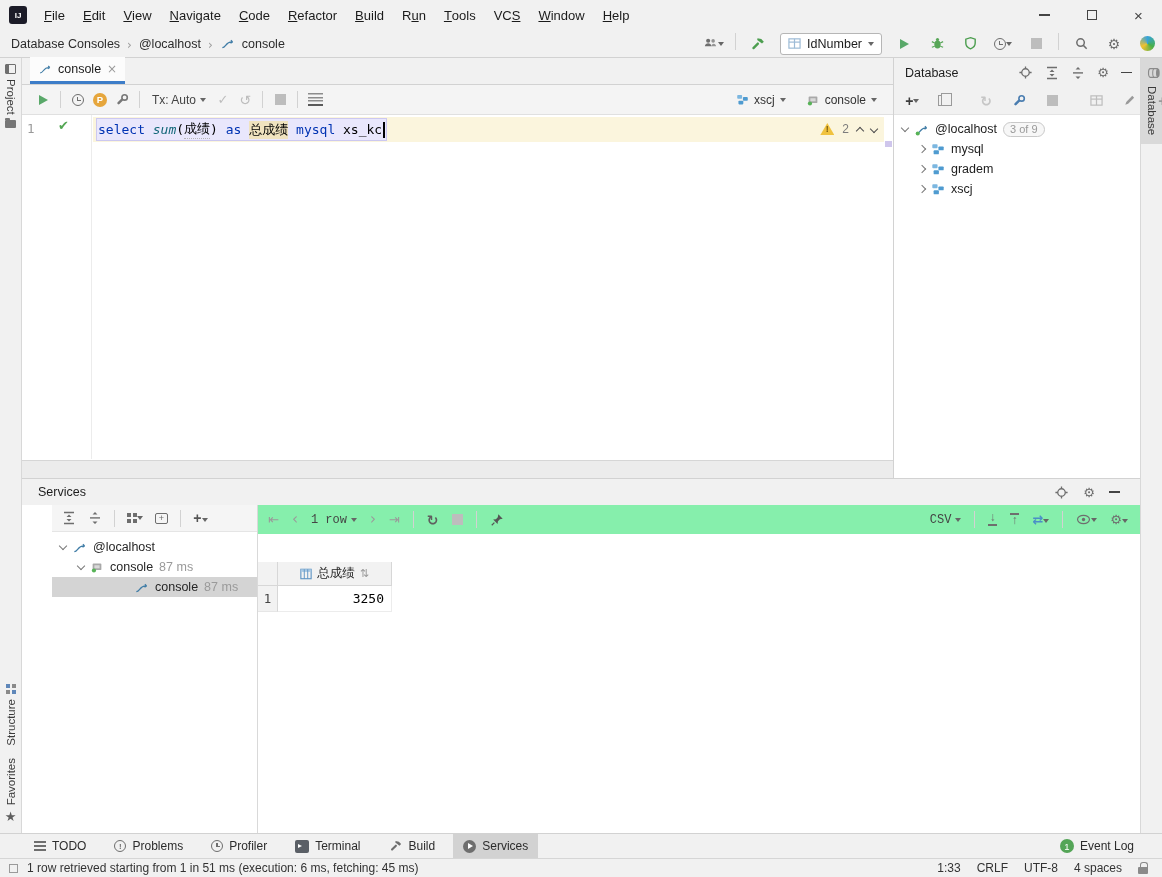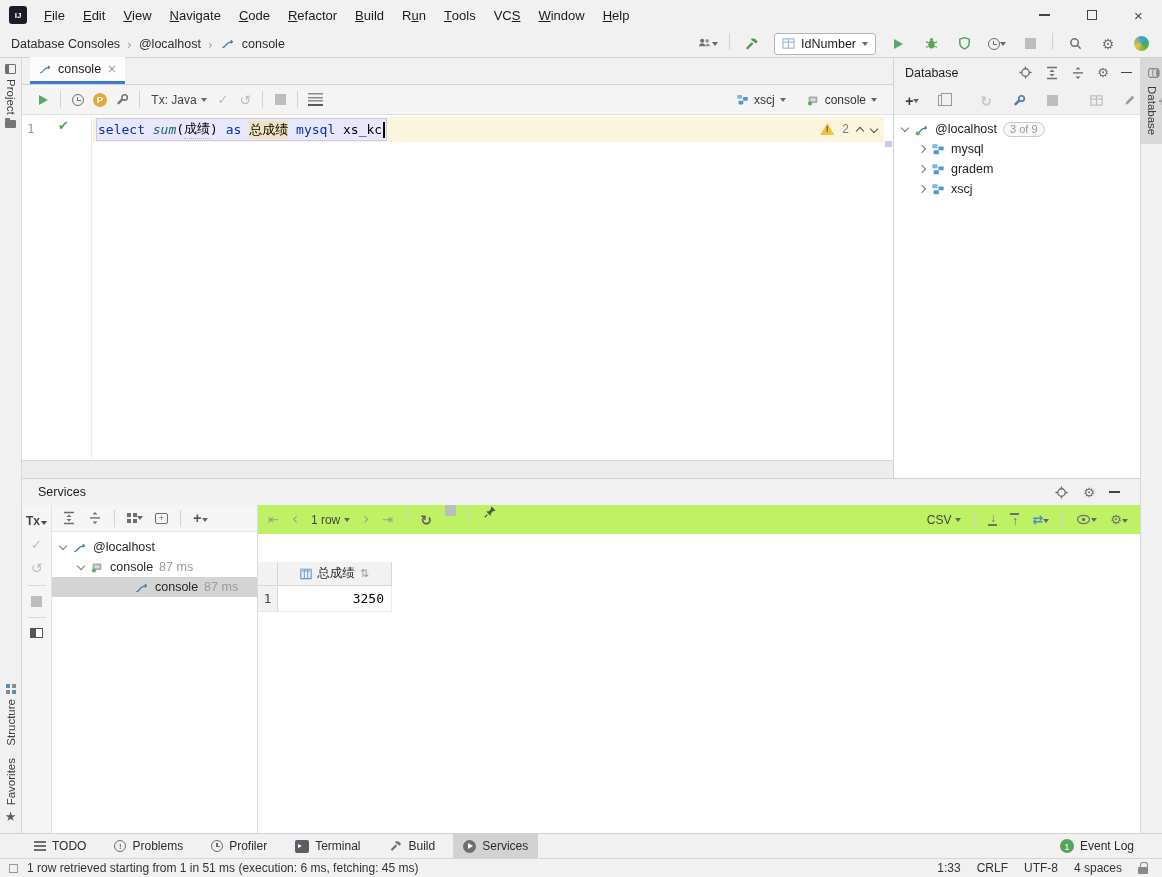--- a/index.html
+++ b/index.html
@@ -20,21 +20,21 @@
   .win-controls { position:absolute; right:0; top:0; height:30px; display:flex; }
   .win-btn { width:47px; height:30px; display:flex; align-items:center; justify-content:center; color:#444; }
   .i-min { width:11px; height:1.5px; background:#444; }
   .i-max { width:10px; height:10px; border:1.4px solid #444; }
   .i-close { font-size:15px; line-height:1; }
 
   
   .navbar { position:absolute; top:30px; left:0; right:0; height:28px; background:#f1f1f1; border-bottom:1px solid #d2d2d2; display:flex; align-items:center; }
   .crumbs { display:flex; align-items:flex-end; padding-left:11px; gap:7px; font-size:12.5px; color:#2c2c2c; }
   .crumb-sep { color:#9a9a9a; font-size:12px; }
-  .nav-right { margin-left:auto; display:flex; gap:11px; padding-right:10px; }
+  .nav-right { margin-left:auto; display:flex; gap:11px; padding-right:4px; }
   .run-combo { height:22px; border:1px solid #b6b6b6; border-radius:3px; background:#fff; display:flex; align-items:center; padding:0 7px; gap:6px; }
   .run-combo .lbl { font-size:12.5px; color:#1d1d1d; }
   .vdiv { width:1px; height:17px; background:#d2d2d2; }
 
   
   .dd { width:0; height:0; border:3.5px solid transparent; border-top:4.5px solid #666; margin-top:4px; }
   .tchev { display:inline-block; width:6px; height:6px; border-right:1.4px solid #787878; border-bottom:1.4px solid #787878; transform:rotate(-45deg); }
   .tchev.open { transform:rotate(45deg); margin-top:-3px; }
   .navchev-up { display:inline-block; width:6px; height:6px; border-right:1.5px solid #4e4e4e; border-bottom:1.5px solid #4e4e4e; transform:rotate(-135deg); margin-top:4px;}
   .navchev-dn { display:inline-block; width:6px; height:6px; border-right:1.5px solid #4e4e4e; border-bottom:1.5px solid #4e4e4e; transform:rotate(45deg); }
@@ -101,21 +101,21 @@
   .hline { width:18px; height:1px; background:#d9d9d9; }
   .svctree { position:absolute; left:30px; top:26px; bottom:0; width:206px; background:#fff; border-right:1px solid #d9d9d9; }
   .svctoolbar { height:27px; background:#f5f5f5; border-bottom:1px solid #e5e5e5; display:flex; align-items:center; gap:12px; padding-left:10px; }
   .strow { height:20px; display:flex; align-items:center; gap:6px; font-size:12.5px; }
   .strow.sel { background:#d4d4d4; }
   .time { color:#9a9a9a; }
   .svccontent { position:absolute; left:236px; top:26px; right:0; bottom:0; background:#fff; }
   .rtabs { height:28px; background:#f5f5f5; border-bottom:1px solid #e0e0e0; display:flex; align-items:flex-end; padding-left:10px; }
   .rtab { height:28px; display:flex; align-items:center; gap:6px; padding:0 9px; font-size:12.5px; color:#1d1d1d; }
   .rtab.active { border-bottom:3px solid #3d7dc8; background:#fbfbfb; }
-  .rtoolbar { height:29px; display:flex; gap:13px; padding:0 12px 0 10px; background:#bef264; }
+  .rtoolbar { height:29px; display:flex; align-items:center; gap:13px; padding:0 12px 0 10px; background:#86efac;font-family:Liberation Mono, monospace; }
   .pag-lbl { color:#444; display:flex; align-items:center; gap:4px; }
   .grid-corner { position:absolute; left:0; top:57px; width:20px; height:24px; background:#f2f2f2; border-right:1px solid #d7d7d7; border-bottom:1px solid #d7d7d7; }
   .grid-head { position:absolute; left:20px; top:57px; width:114px; height:24px; background:#f2f2f2; border-right:1px solid #d7d7d7; border-bottom:1px solid #d7d7d7; display:flex; align-items:center; justify-content:center; gap:5px; font-size:12.5px; color:#222; }
   .grid-gut { position:absolute; left:0; top:81px; width:20px; height:26px; background:#f2f2f2; border-right:1px solid #d7d7d7; border-bottom:1px solid #e6e6e6; display:flex; align-items:center; justify-content:center; font-family:"DejaVu Sans Mono","Liberation Mono",monospace; font-size:12.5px; color:#444; }
   .grid-cell { position:absolute; left:20px; top:81px; width:114px; height:26px; background:#fff; border-right:1px solid #ececec; border-bottom:1px solid #ececec; display:flex; align-items:center; justify-content:flex-end; padding-right:7px; font-family:"DejaVu Sans Mono","Liberation Mono",monospace; font-size:13px; color:#000; }
 
   
   .toolwin { position:absolute; left:0; right:0; top:833px; height:25px; background:#f1f1f1; border-top:1px solid #d2d2d2; display:flex; align-items:center; padding-left:24px; }
   .twbtn { display:flex; align-items:center; gap:6px; padding:0 10px; height:25px; margin-right:8px; color:#2c2c2c; }
   .twbtn.active { background:#d2d2d2; }
@@ -338,21 +338,21 @@
         <span class="i-pbadge">P</span>
       </span>
     <span class="tbtn">
       <svg width="14" height="14" viewBox="0 0 14 14">
           <circle cx="9.6" cy="4.4" r="2.7" fill="none" stroke="#787878" stroke-width="1.6"></circle>
           <rect x="1.6" y="7.4" width="7" height="2.5" rx="1.2" transform="rotate(-45 5 8.5)" fill="#787878"></rect>
         </svg>
     </span>
     <span class="vdiv" style="margin:0 6px"></span>
     <span class="tbtn" style="gap:4px; min-width:66px">
-      <span style="color:#444">Tx: Java</span>
+      <span style="color:#444">Tx: Auto</span>
       <span class="dd"></span>
     </span>
     <span class="tbtn">
         <i class="gi gi-check"></i>
       </span>
     <span class="tbtn">
         <i class="gi gi-undo"></i>
       </span>
     <span class="vdiv" style="margin:0 6px"></span>
     <span class="tbtn">
@@ -521,32 +521,20 @@
     <span class="picons" style="gap:14px">
       <svg width="15" height="15" viewBox="0 0 16 16">
           <circle cx="8" cy="8" r="4" fill="none" stroke="#6e6e6e" stroke-width="1.4"></circle>
           <path d="M8 1.5V4M8 12v2.5M1.5 8H4M12 8h2.5" stroke="#6e6e6e" stroke-width="1.4"></path>
         </svg>
       <i class="gi gi-gear sm"></i>
       <span class="i-min"></span>
     </span>
   </div>
 
-  <div class="svcleft">
-    <span class="tx-bold">
-        <span>Tx</span>
-        <span class="dd" style="border-top-color:#444;margin-top:8px"></span>
-      </span>
-    <i class="gi gi-check"></i>
-    <i class="gi gi-undo"></i>
-    <span class="hline"></span>
-    <span class="i-stop"></span>
-    <span class="hline"></span>
-    <span class="i-layout"></span>
-  </div>
 
   <div class="svctree">
     <div class="svctoolbar">
       <svg width="14" height="14" viewBox="0 0 14 14">
           <path d="M2 1.5h10M2 12.5h10" stroke="#6e6e6e" stroke-width="1.4"></path>
           <path d="M7 3.5l2.5 2.5h-5zM7 10.5L4.5 8h5z" fill="#6e6e6e"></path>
         </svg>
       <svg width="14" height="14" viewBox="0 0 14 14">
           <path d="M2 6.9h10" stroke="#6e6e6e" stroke-width="1.4"></path>
           <path d="M7 1l2.5 2.5h-5zM7 13l-2.5-2.5h5z" fill="#6e6e6e"></path>

